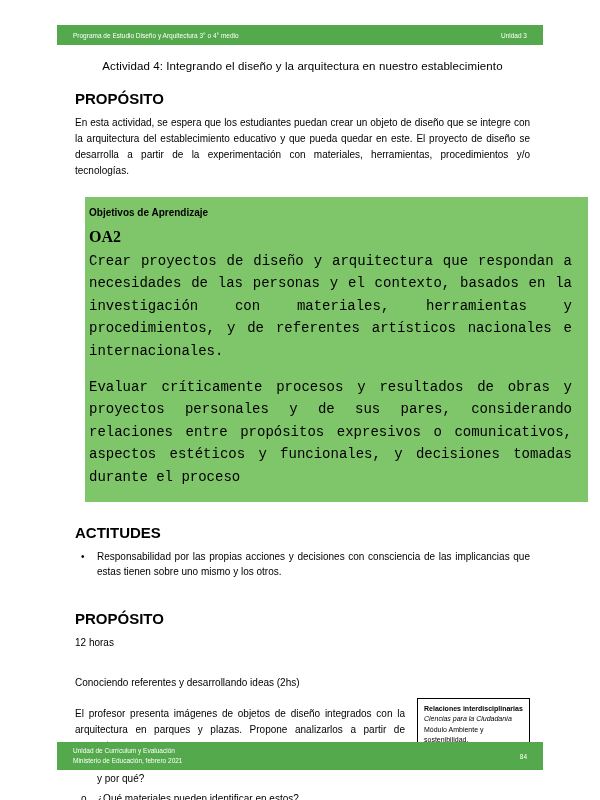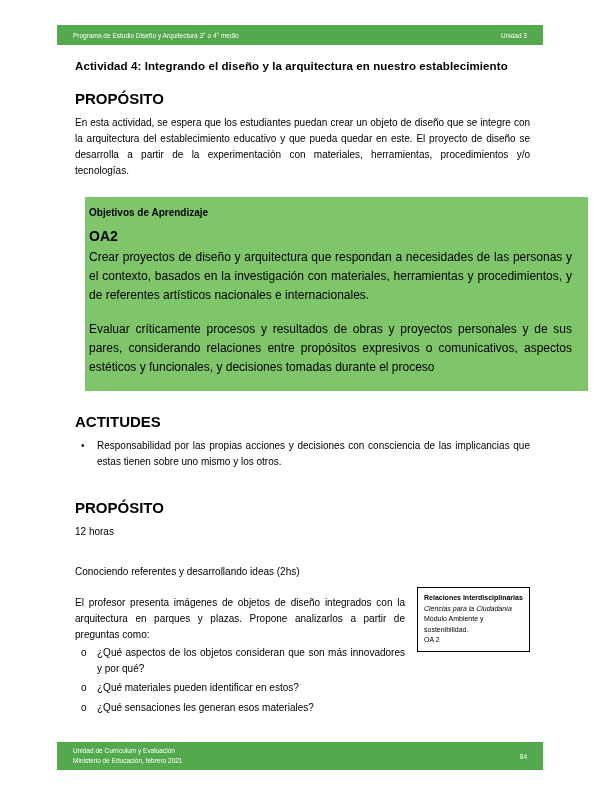--- a/index.html
+++ b/index.html
@@ -21,39 +21,39 @@
     box-sizing:border-box;
   }
   .bar.top{top:25px;height:20px;font-size:6.5px;padding:0 16px;}
   .bar.bottom{bottom:30px;height:28px;font-size:6.5px;padding:0 16px;}
   .bar .left-lines{display:flex;flex-direction:column;line-height:1.5;}
   
   .content{
     position:absolute;top:60px;left:75px;width:455px;
   }
   .doc-title{
-    font-size:11.5px;font-weight:bold;margin:0 0 18px 0;letter-spacing:.1px;
+    font-size:11.5px;font-weight:normal;margin:0 0 18px 0;letter-spacing:.1px;text-align:center;
   }
   .section-heading{
     font-size:15px;font-weight:bold;margin:0 0 8px 0;
   }
   .body-text{
     font-size:10px;line-height:1.6;text-align:justify;margin:0;
   }
   
   .oa-box{
     background:#7fc569;
     margin:18px 8px 0 10px;
     padding:10px 16px 14px 4px;
     box-sizing:border-box;
     width:503px;
   }
   .oa-box .box-title{font-size:10px;font-weight:bold;margin:0 0 10px 0;}
-  .oa-code{font-size:14px;font-weight:bold;margin:0 0 4px 0;}
-  .oa-text{font-size:12px;line-height:1.6;text-align:justify;margin:0 0 14px 0;}
+  .oa-code{font-size:16px;font-weight:bold;margin:0 0 4px 0;font-family:Liberation Serif, serif;}
+  .oa-text{font-size:14px;line-height:1.6;text-align:justify;margin:0 0 14px 0;font-family:Liberation Mono, monospace;}
   .oa-text:last-child{margin-bottom:0;}
   
   .bullet-row{display:flex;font-size:10px;line-height:1.55;margin:0 0 4px 0;}
   .bullet-marker{width:22px;flex:0 0 22px;text-align:left;padding-left:6px;box-sizing:border-box;}
   .bullet-body{flex:1;text-align:justify;}
   .spacer-22{height:22px;}
   .spacer-26{height:26px;}
   .sub-heading{font-size:10px;font-weight:normal;margin:0 0 6px 0;}
   
   .dev-row{display:flex;align-items:flex-start;}

